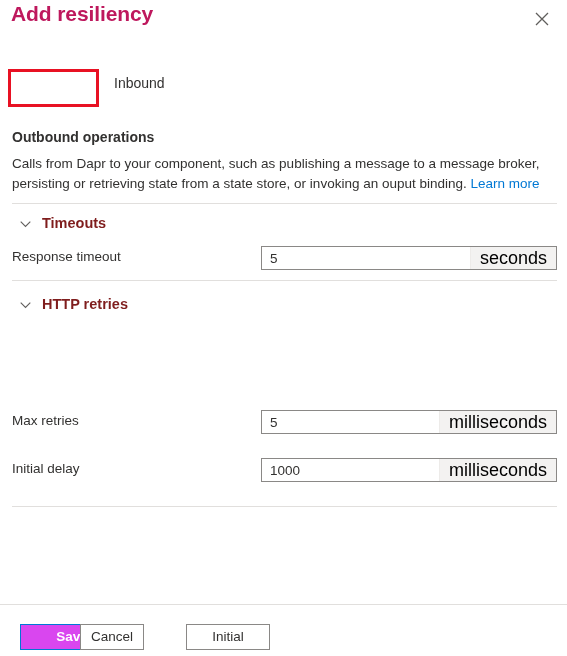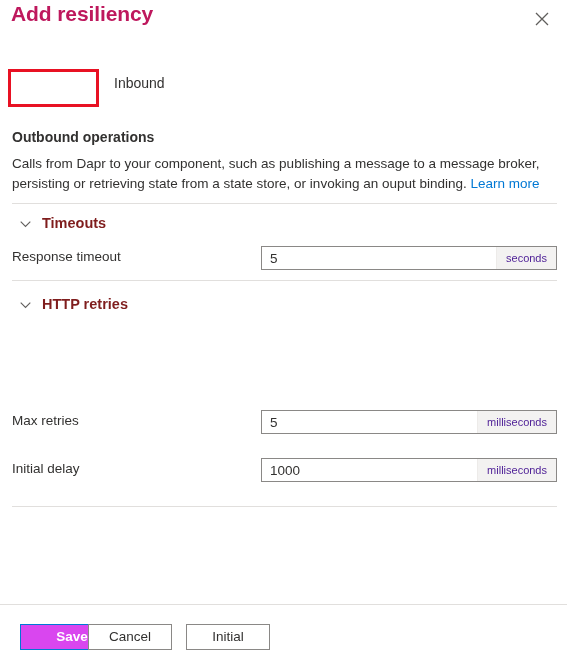--- a/index.html
+++ b/index.html
@@ -182,22 +182,22 @@
     background: transparent;
     font-family: "Liberation Sans", sans-serif;
     font-size: 13.5px;
     color: #323130;
     padding: 0 8px;
     min-width: 0;
   }
   .field-suffix {
     flex: 0 0 auto;
     background: #f3f2f1;
-    color: #4c1d95;
-    font-size: 11px;
+    color: #000000;
+    font-size: 18px;
     display: flex;
     align-items: center;
     padding: 0 9px;
     border-left: 1px solid #edebe9;
     white-space: nowrap;
   }
 
   
   .footer {
     position: absolute;
@@ -224,21 +224,21 @@
     text-align: center;
   }
   .btn-save {
     left: 20px;
     width: 104px;
     background: #d946ef;
     border-color: #0078d4;
     color: #ffffff;
     font-weight: 600;
   }
-  .btn-cancel { left: 88px; width: 84px; }
+  .btn-cancel { left: 80px; width: 64px; }
   .btn-delete { left: 186px; width: 84px; }
 </style>
 </head>
 <body>
 
 <div class="panel-header">
   <div class="panel-title">Add resiliency</div>
   <div class="close-btn">
     <svg width="14" height="14" viewBox="0 0 14 14" aria-hidden="true">
       <path d="M1 1 L13 13 M13 1 L1 13" stroke="#605e5c" stroke-width="1.3" fill="none"></path>

